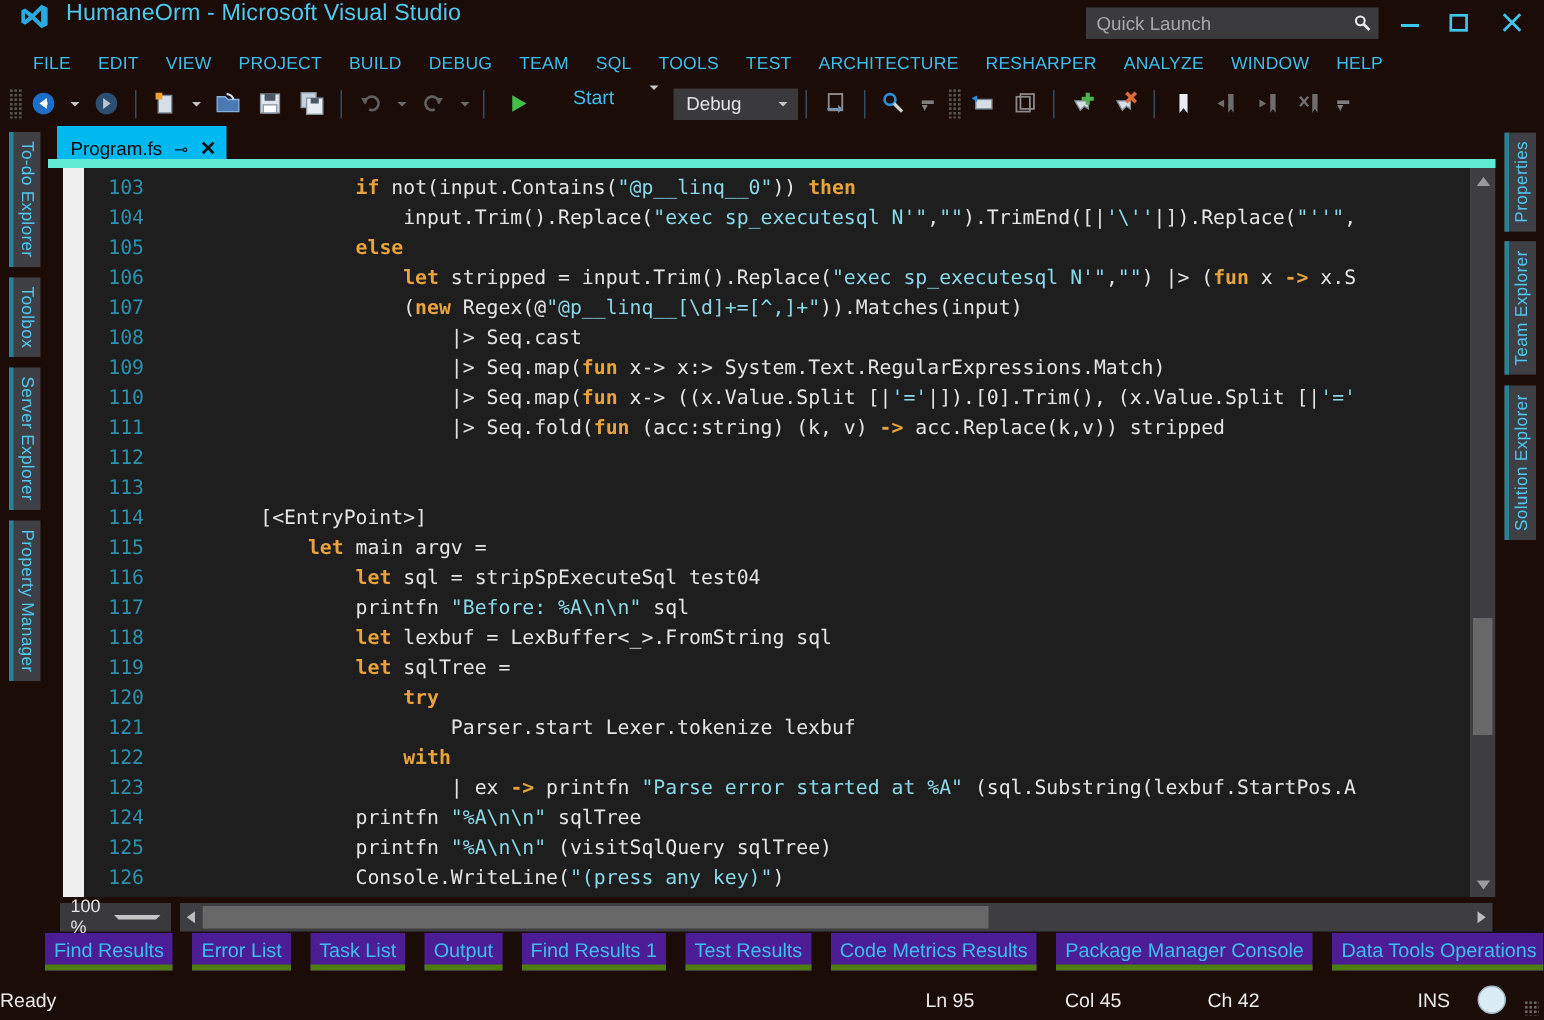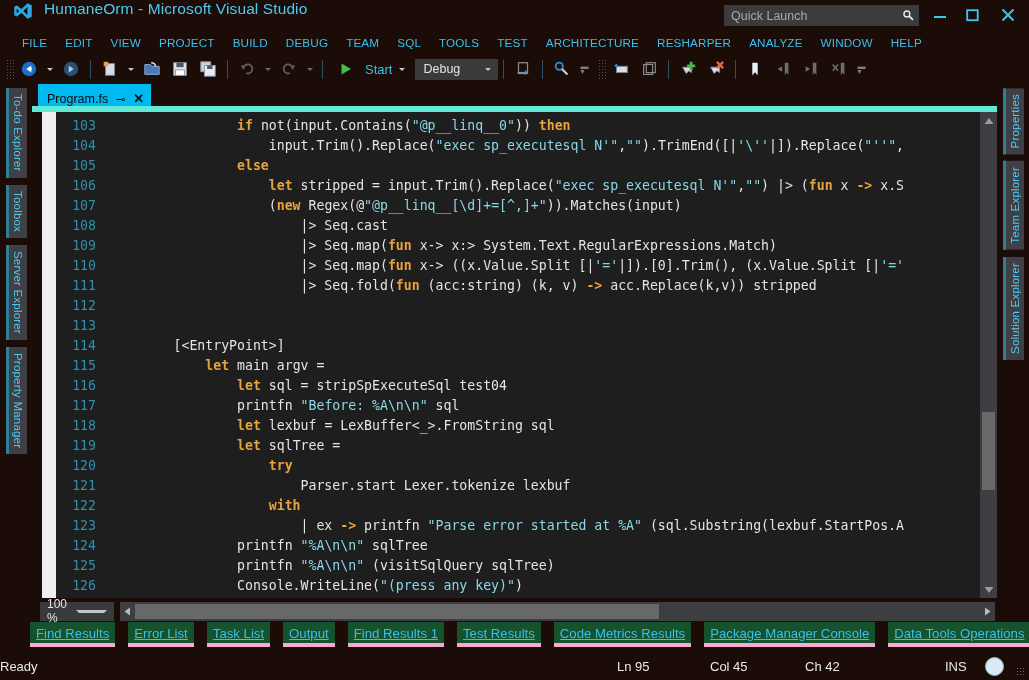--- a/index.html
+++ b/index.html
@@ -127,22 +127,23 @@
     width: 0; height: 0;
     border-left: 3.2px solid transparent;
     border-right: 3.2px solid transparent;
     border-top: 3.6px solid #c5c5c5;
     margin: 0 4px;
   }
   .caret-dim {
     border-top-color: #6b6b6b;
   }
   .start-group {
-    display: flex; align-items: center;
+    display: flex; align-items: flex-start;
     margin-left: 4px;
+    gap: 17px;
   }
   .start-label {
     color: #3dbeed;
     font-size: 13px;
     margin-left: 5px;
     margin-right: 3px;
   }
   .config-box {
     height: 21px;
     background: #3a3a3d;
@@ -362,25 +363,24 @@
     display: flex;
     align-items: flex-start;
     padding-left: 30px;
     box-sizing: border-box;
   }
   .btab {
     color: #3dbeed;
     font-size: 13.2px;
     padding: 2px 6px 0 6px;
     margin-right: 13px;
-    border-bottom: 4px solid #f9a8d4;
-    background: #14532d;
+    border-bottom: 4px solid #4d7c0f;
+    background: #4c1d95;
     line-height: 19px;
     white-space: nowrap;
-    text-decoration: underline;
   }
 
   
   .statusbar {
     position: absolute;
     left: 0; bottom: 0;
     width: 1029px; height: 28px;
     background: #1b0c08;
     display: flex;
     align-items: center;

